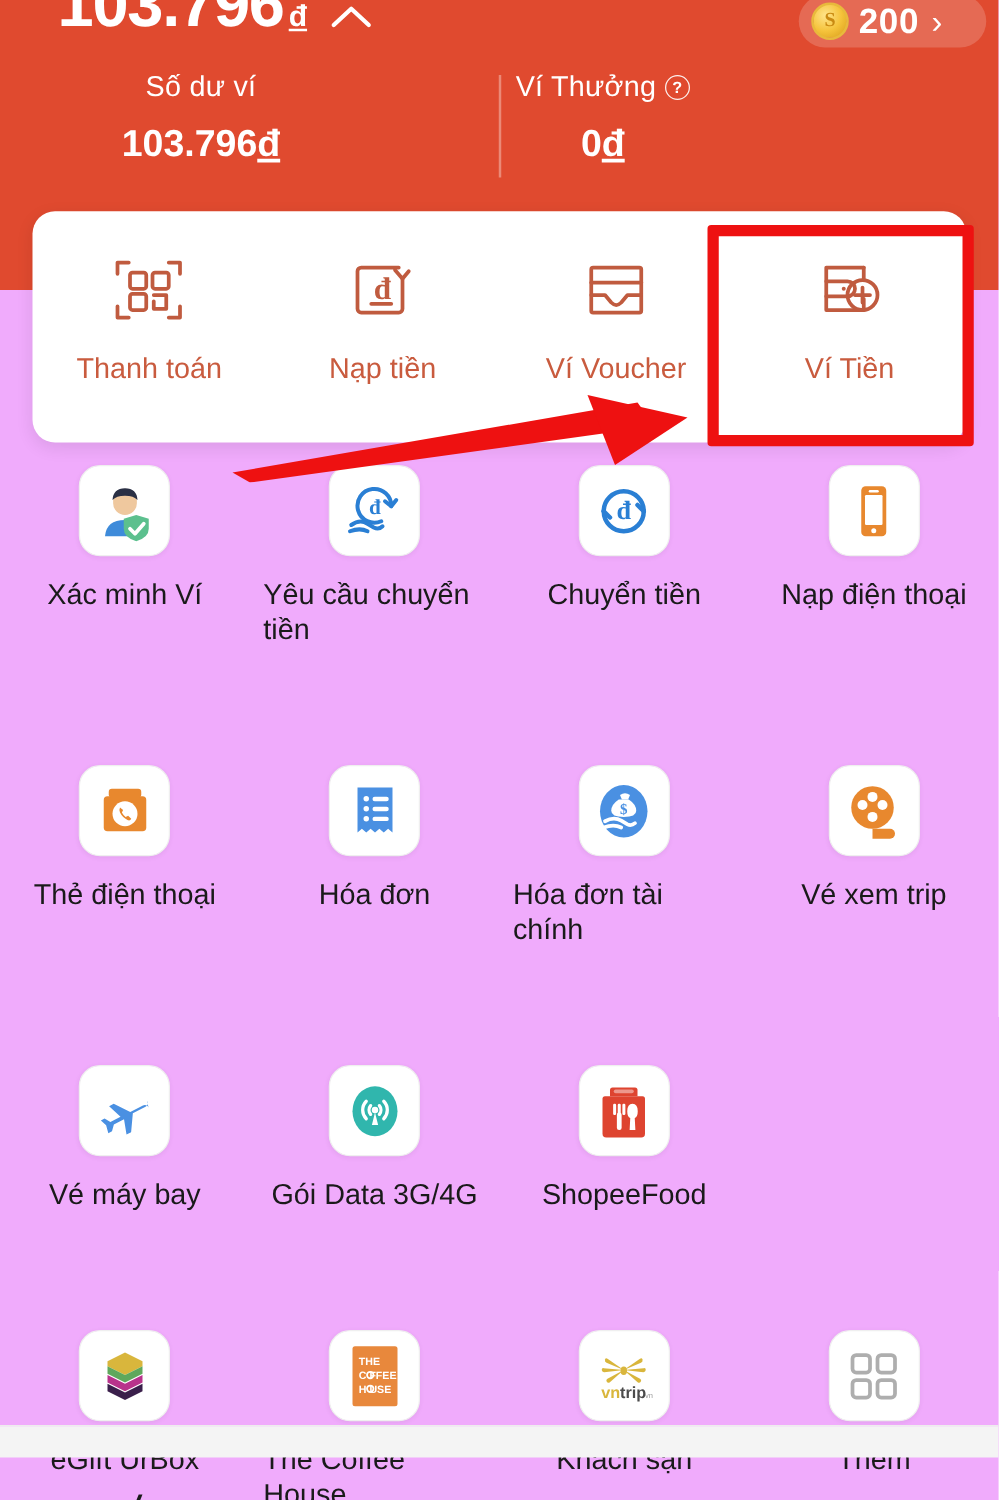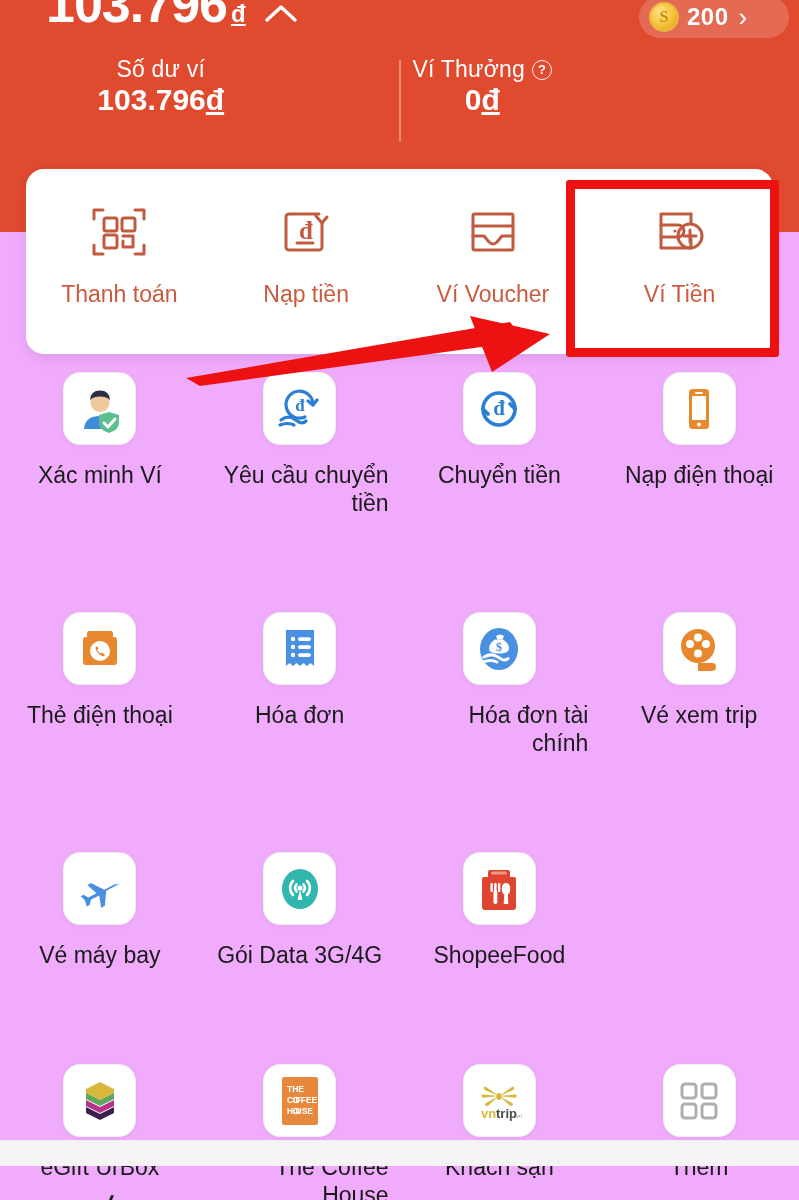--- a/index.html
+++ b/index.html
@@ -41,33 +41,33 @@
     padding:0 12px 0 10px;
   }
   .coin {
     width:30px; height:30px; border-radius:50%;
     background: radial-gradient(circle at 36% 32%, #FFE48A 0%, #F5C33B 52%, #D79B18 100%);
     border:2px solid #E8B93C;
     display:flex; align-items:center; justify-content:center;
     font-size:16px; font-weight:bold; color:#C98A12;
     font-family:"Liberation Serif", serif;
   }
-  .coin-amt { font-size:24px; font-weight:bold; color:#fff; letter-spacing:0.5px; }
+  .coin-amt { font-size:28px; font-weight:bold; color:#fff; letter-spacing:0.5px; }
   .coin-chev { color:#fff; font-size:26px; font-weight:300; line-height:1; margin-left:2px; }
 
   .stats {
     position:absolute; left:0; top:56px; width:643px; height:96px;
     display:flex; align-items:flex-start;
   }
   .stat { flex:1; text-align:center; color:#fff; }
   .stat .lbl {
     font-size:23px; font-weight:400; letter-spacing:0.2px;
     display:inline-flex; align-items:center; gap:7px;
   }
-  .stat .val { font-size:30px; font-weight:bold; }
+  .stat .val { margin-top:16px; font-size:30px; font-weight:bold; }
   .stat .val u { text-decoration:underline; }
   .qmark {
     width:20px; height:20px; border-radius:50%;
     border:1.6px solid rgba(255,255,255,0.92);
     display:inline-flex; align-items:center; justify-content:center;
     font-size:13px; font-weight:bold; line-height:1;
   }
   .stat-divider {
     position:absolute; left:399px; top:60px; width:2px; height:82px;
     background: rgba(255,255,255,0.35);
@@ -98,21 +98,21 @@
     width:199.75px; display:flex; flex-direction:column; align-items:center;
   }
   .tile {
     width:73px; height:73px; border-radius:17px;
     background:#fff; border:1px solid #EFEFEF;
     box-shadow: 0 1px 4px rgba(0,0,0,0.055);
     display:flex; align-items:center; justify-content:center;
     overflow:hidden;
   }
   .tile-label {
-    margin-top:16px; font-size:23px; color:#1A1A1A; text-align:right;
+    margin-top:16px; font-size:23px; color:#1A1A1A; text-align:left;
     line-height:1.22; max-width:178px; font-weight:400;
   }
   .row-gap-1 { height:95px; }
 
   
   .hl-box {
     position:absolute; left:566px; top:180px; width:213px; height:177px;
     border:9px solid #EE1111; border-radius:3px;
     pointer-events:none; z-index:40;
   }

